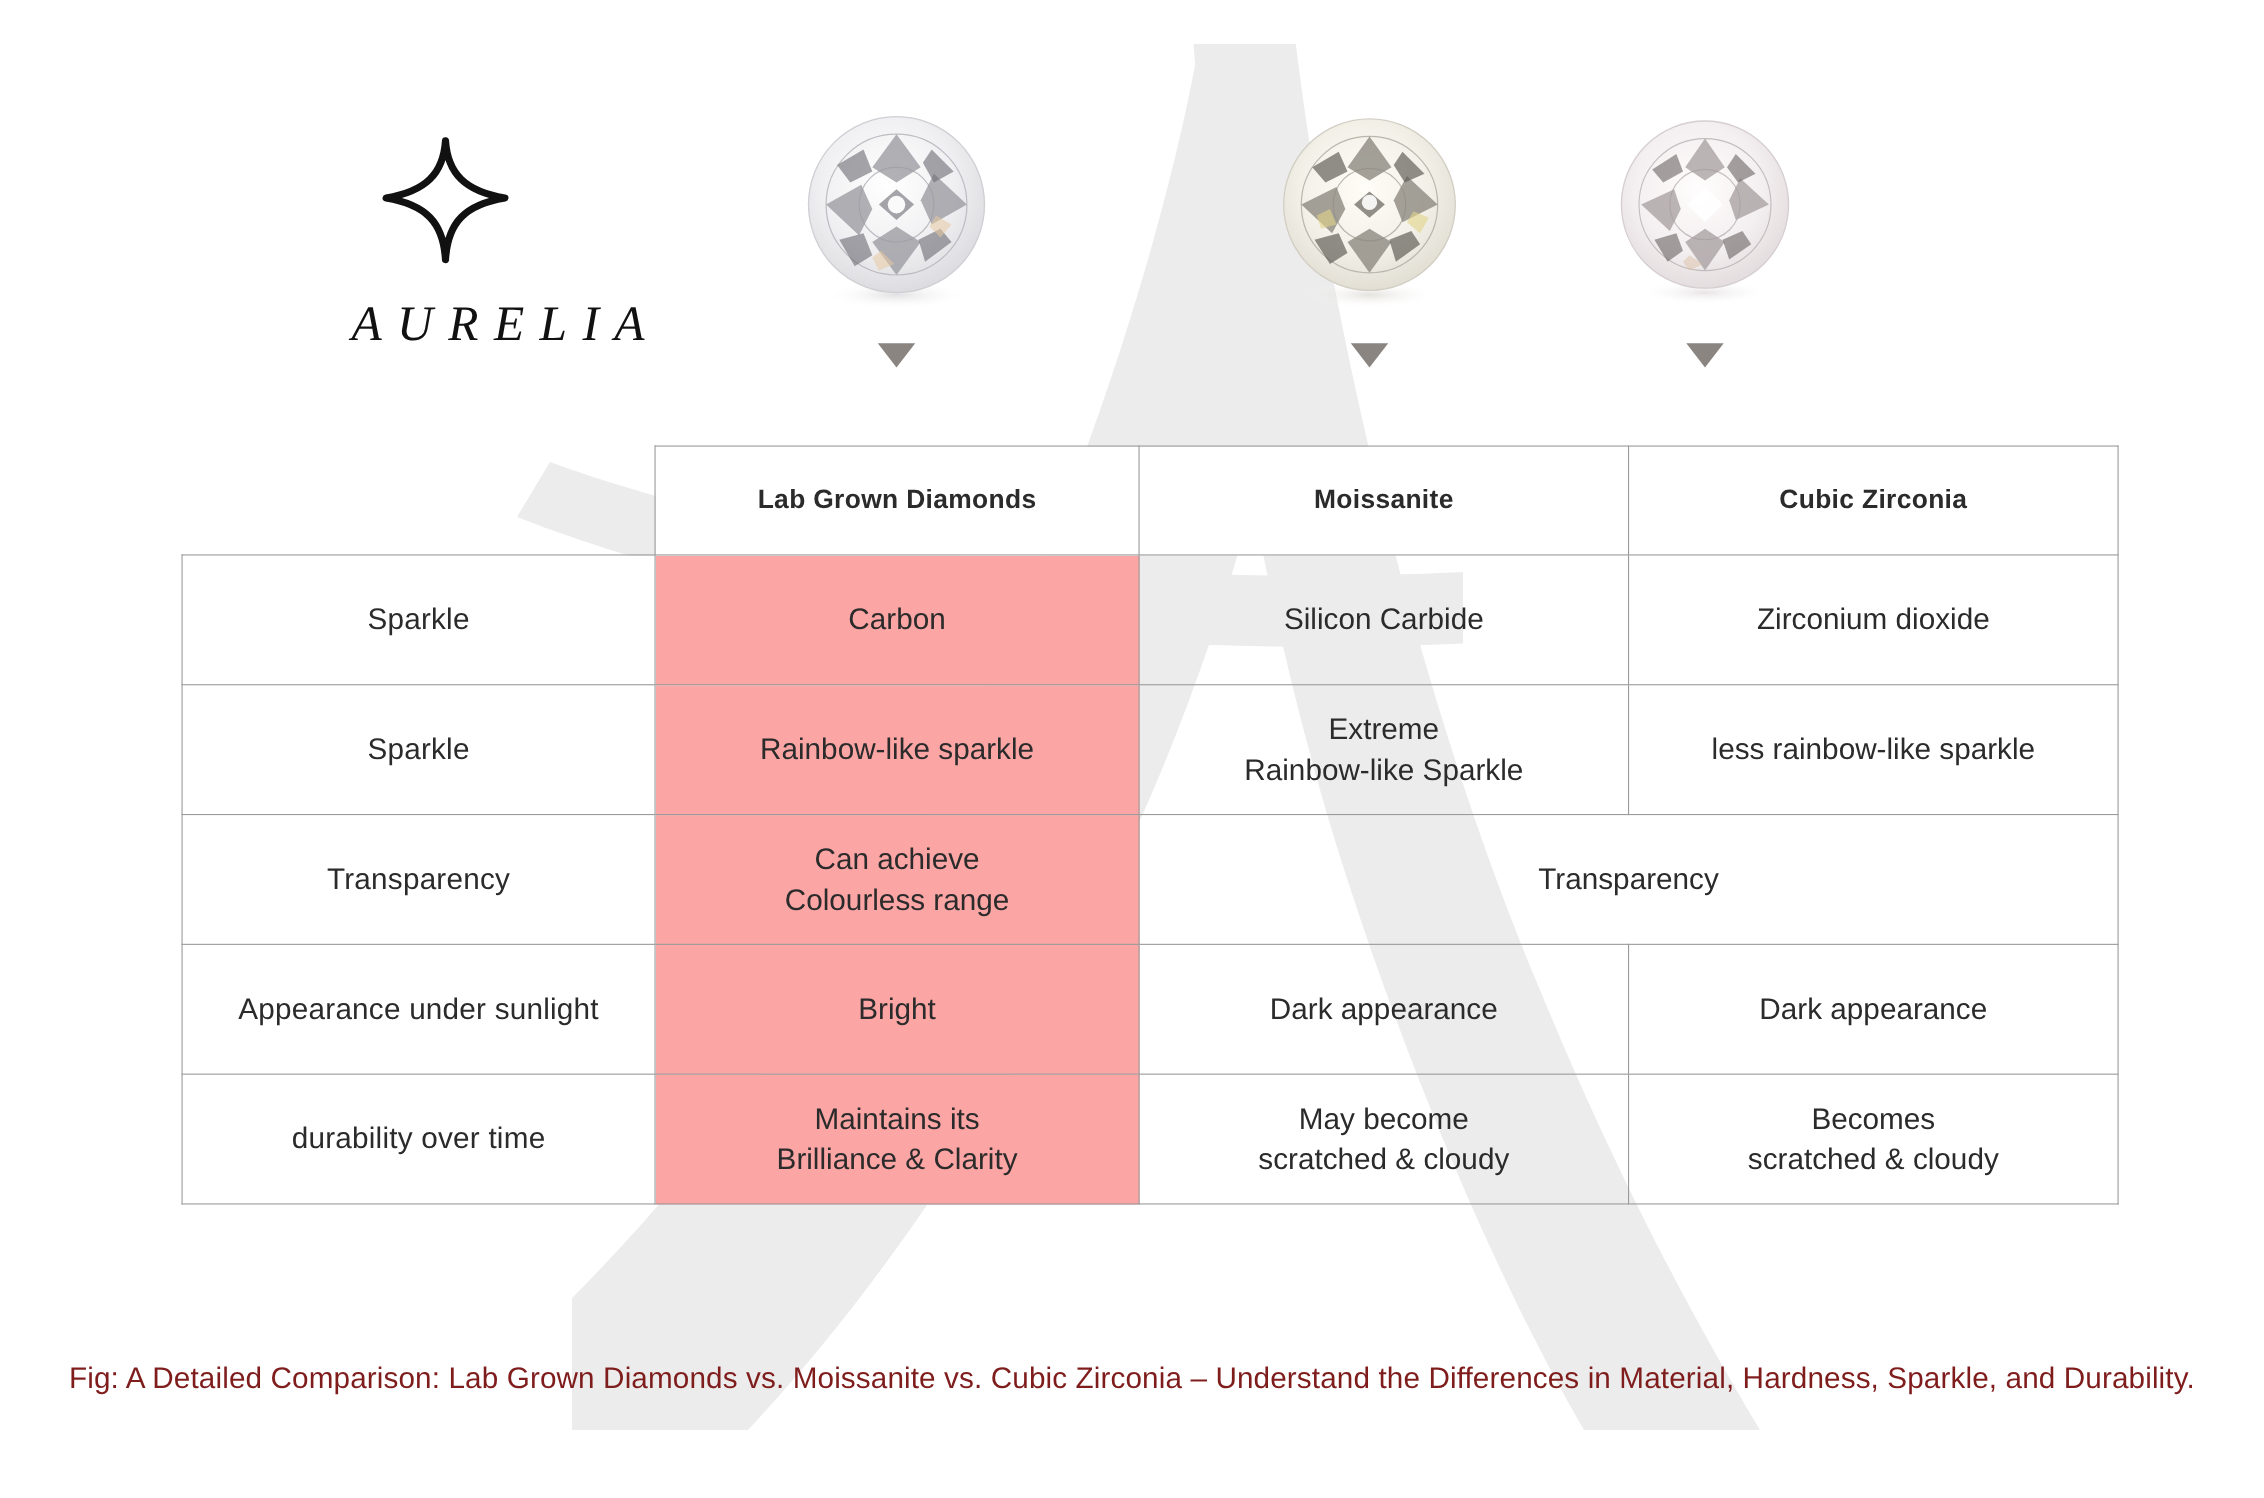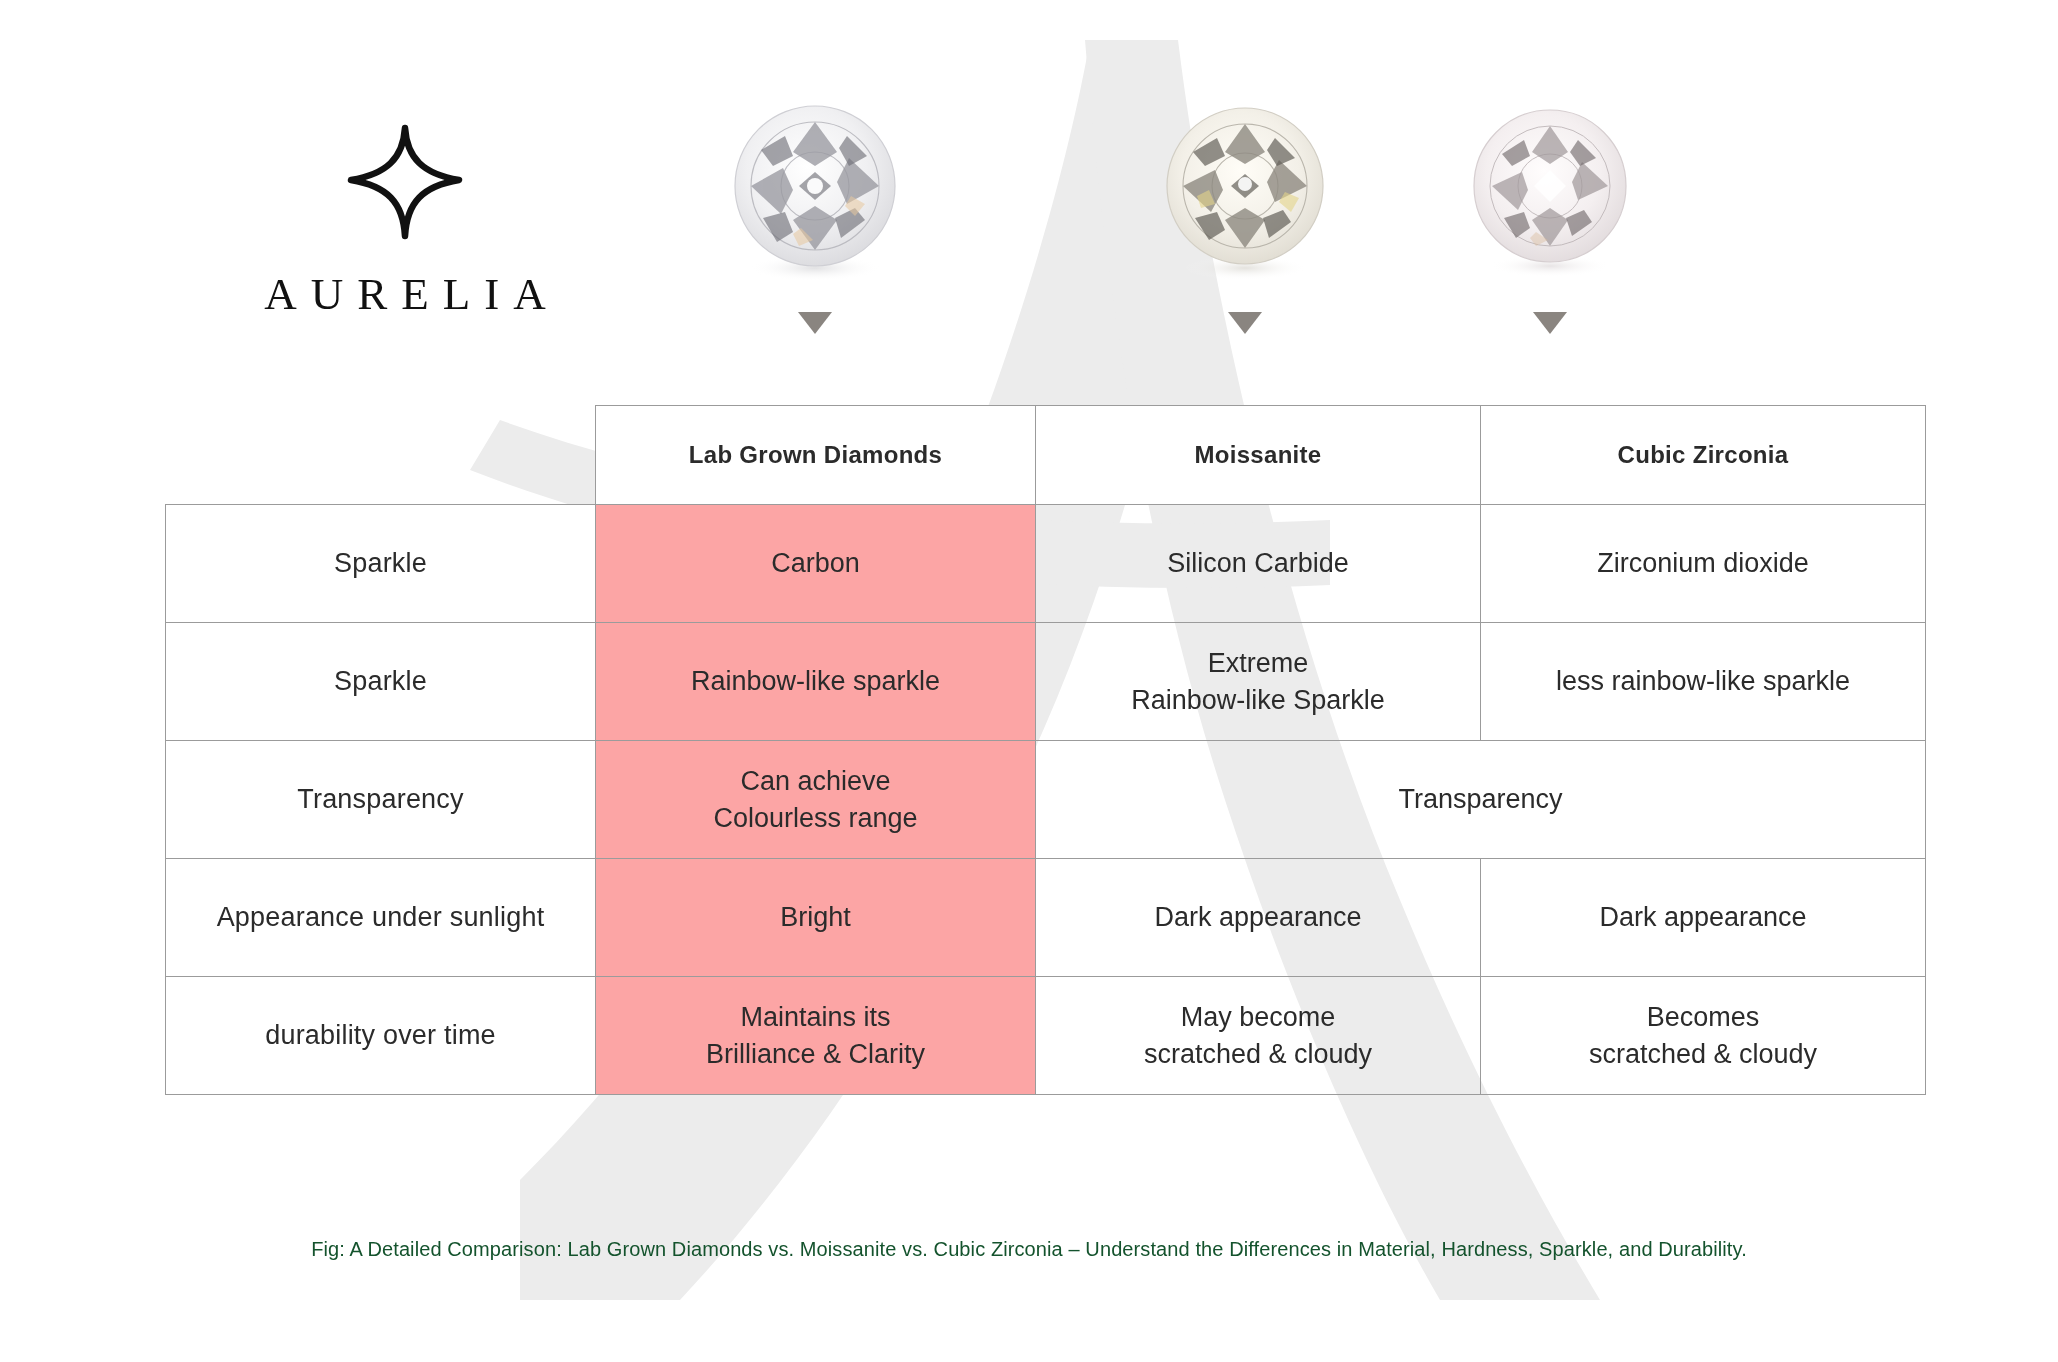--- a/index.html
+++ b/index.html
@@ -33,21 +33,22 @@
     width: 2058px;
     height: 400px;
     z-index: 2;
   }
 
   #brand-block {
     position: absolute;
     left: 210px;
     top: 118px;
     width: 390px;
-    text-align: center;
+    text-align: right;
+    font-style: italic;
   }
   #brand-mark { display:block; margin: 0 auto; }
   #brand-wordmark {
     margin-top: 22px;
     font-size: 45px;
     letter-spacing: 14px;
     font-weight: 400;
     color: #111111;
     font-family: "Liberation Serif", serif;
     text-indent: 14px;
@@ -134,22 +135,22 @@
   td.hl { background: #fca5a5; }
   tbody tr { height: 118px; }
 
   
   #caption {
     position: absolute;
     left: 0;
     top: 1238px;
     width: 2058px;
     text-align: center;
-    font-size: 20px;
-    color: #14532d;
+    font-size: 27px;
+    color: #7f1d1d;
     letter-spacing: .1px;
     z-index: 3;
   }
 </style>
 </head>
 <body>
 
 <div id="watermark-layer">
   <svg width="2058" height="1362" viewBox="0 0 2058 1362" aria-hidden="true">
     <g fill="#ececec">

